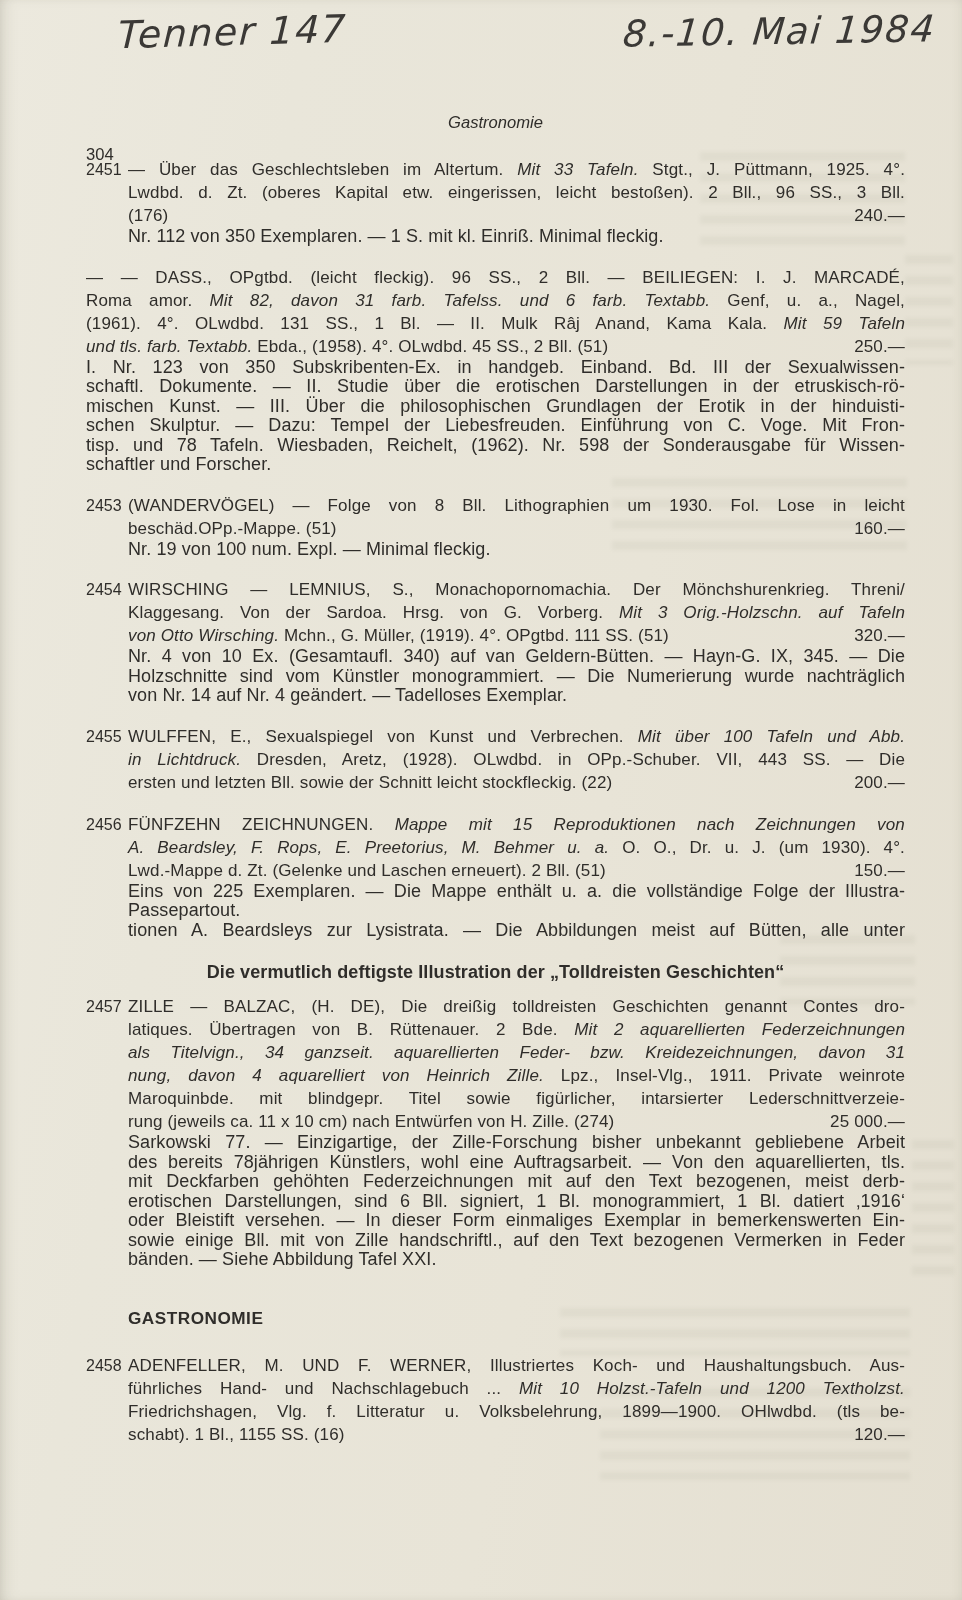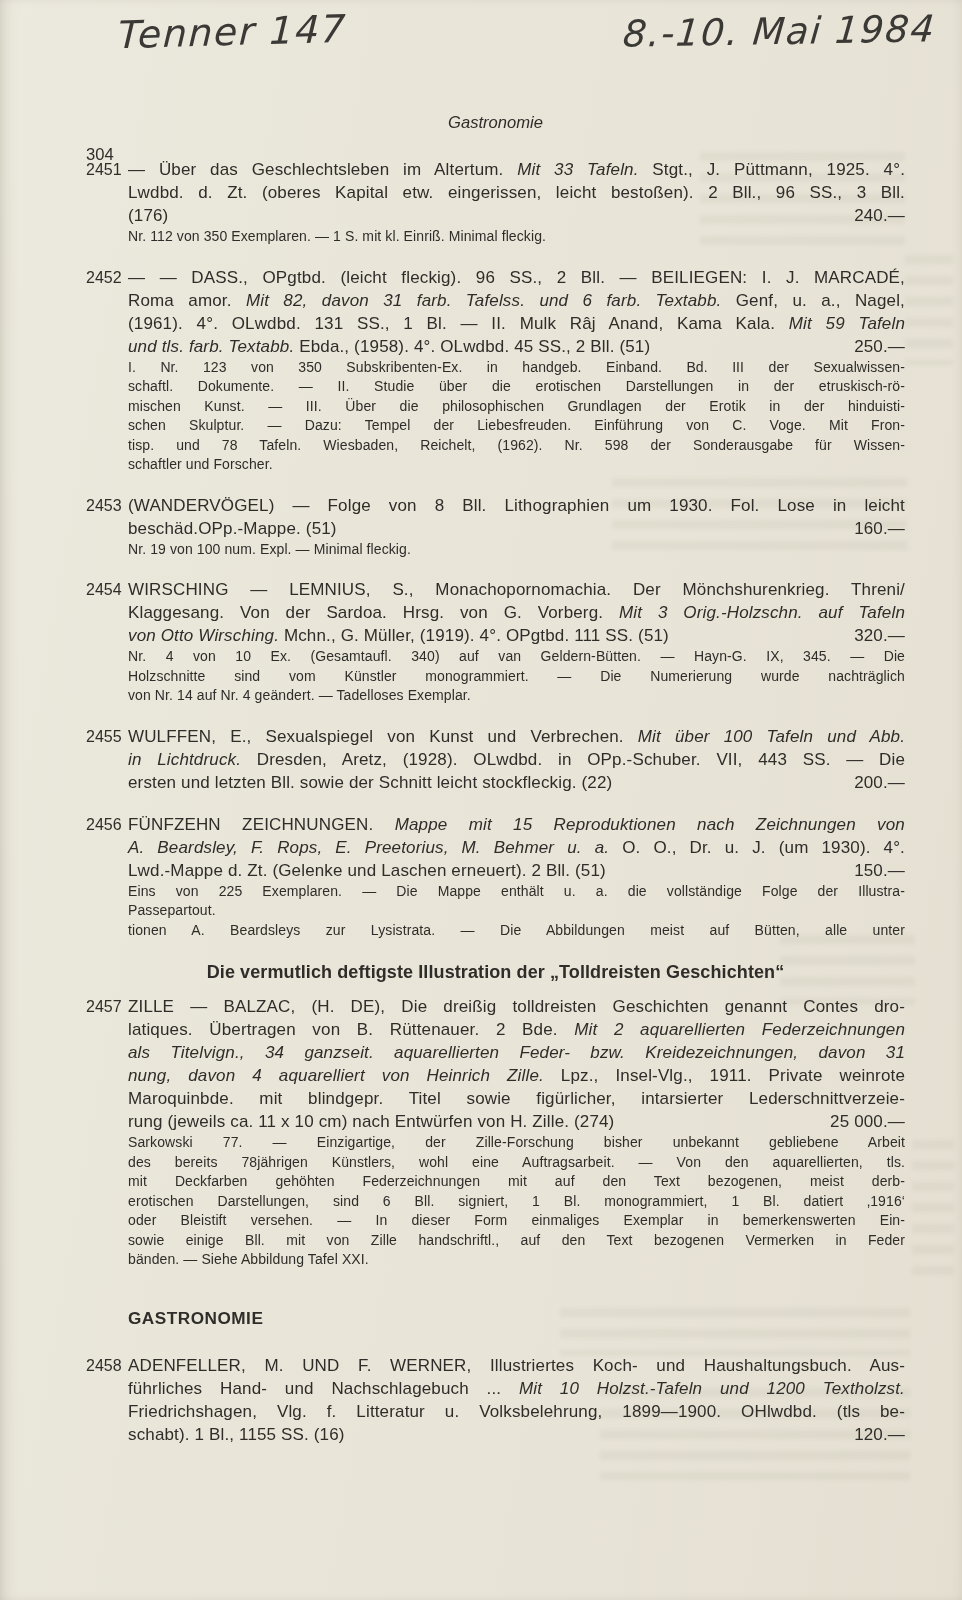--- a/index.html
+++ b/index.html
@@ -23,21 +23,21 @@
   
   .content{position:relative;padding:0 57px 0 86px;}
   .page-header{position:relative;margin-top:34px;height:23px;font-size:16.6px;line-height:22px;}
   .page-number{position:absolute;left:0;top:0;margin-top:32px;}
   .section-title{position:absolute;left:50%;transform:translateX(-50%);font-style:italic;}
   .entries{margin-top:23px;}
   .entry{display:flex;margin-bottom:19px;}
   .lot{width:42px;flex:none;font-size:16px;line-height:23px;}
   .ebody{flex:1;min-width:0;}
   .body-line{font-size:17px;line-height:23px;letter-spacing:.15px;}
-  .note-line{font-size:14px;line-height:19.5px;letter-spacing:.1px;}
+  .note-line{font-size:18px;line-height:19.5px;letter-spacing:.1px;}
   .just{text-align:justify;text-align-last:justify;}
   .price-line{display:flex;justify-content:space-between;text-align:left;text-align-last:auto;}
   .it{font-style:italic;}
   .price{padding-left:18px;white-space:nowrap;}
   .entry-heading{text-align:center;font-weight:bold;font-size:18px;line-height:23px;
         margin:21px 0 11px 0;letter-spacing:.1px;}
   .section-heading{font-weight:bold;font-size:17.2px;line-height:23px;
         margin:37px 0 24px 0;padding-left:42px;letter-spacing:.5px;}
 </style>
 </head>
@@ -71,21 +71,20 @@
             <div class="body-line just"><span><span>— Über das Geschlechtsleben im Altertum. </span><span class="it">Mit 33 Tafeln.</span><span> Stgt., J. Püttmann, 1925. 4°.</span></span></div>
             <div class="body-line just"><span><span>Lwdbd. d. Zt. (oberes Kapital etw. eingerissen, leicht bestoßen). 2 Bll., 96 SS., 3 Bll.</span></span></div>
             <div class="body-line price-line">
               <span><span>(176)</span></span>
               <span class="price">240.—</span>
             </div>
             <div class="note-line"><span><span>Nr. 112 von 350 Exemplaren. — 1 S. mit kl. Einriß. Minimal fleckig.</span></span></div>
           </div>
         </div>
         <div class="entry">
-          <div class="lot">2452</div>
           <div class="ebody">
             <div class="body-line just"><span><span>— — DASS., OPgtbd. (leicht fleckig). 96 SS., 2 Bll. — BEILIEGEN: I. J. MARCADÉ,</span></span></div>
             <div class="body-line just"><span><span>Roma amor. </span><span class="it">Mit 82, davon 31 farb. Tafelss. und 6 farb. Textabb.</span><span> Genf, u. a., Nagel,</span></span></div>
             <div class="body-line just"><span><span>(1961). 4°. OLwdbd. 131 SS., 1 Bl. — II. Mulk Râj Anand, Kama Kala. </span><span class="it">Mit 59 Tafeln</span></span></div>
             <div class="body-line price-line">
               <span><span class="it">und tls. farb. Textabb.</span><span> Ebda., (1958). 4°. OLwdbd. 45 SS., 2 Bll. (51)</span></span>
               <span class="price">250.—</span>
             </div>
             <div class="note-line just"><span><span>I. Nr. 123 von 350 Subskribenten-Ex. in handgeb. Einband. Bd. III der Sexualwissen-</span></span></div>
             <div class="note-line just"><span><span>schaftl. Dokumente. — II. Studie über die erotischen Darstellungen in der etruskisch-rö-</span></span></div>

